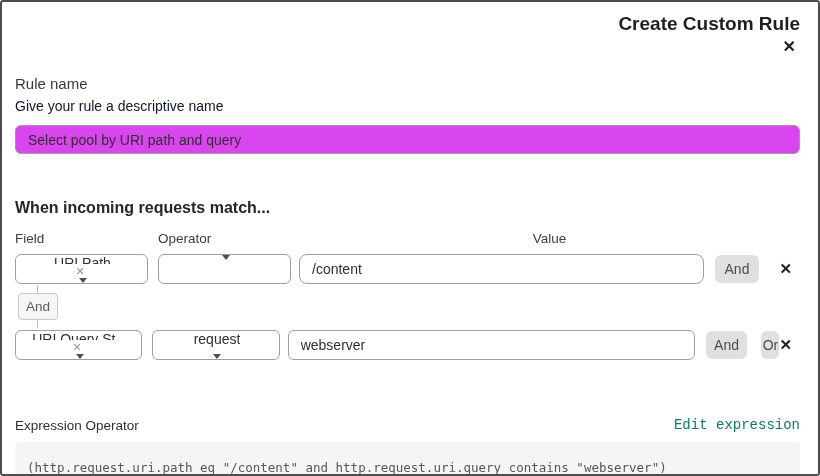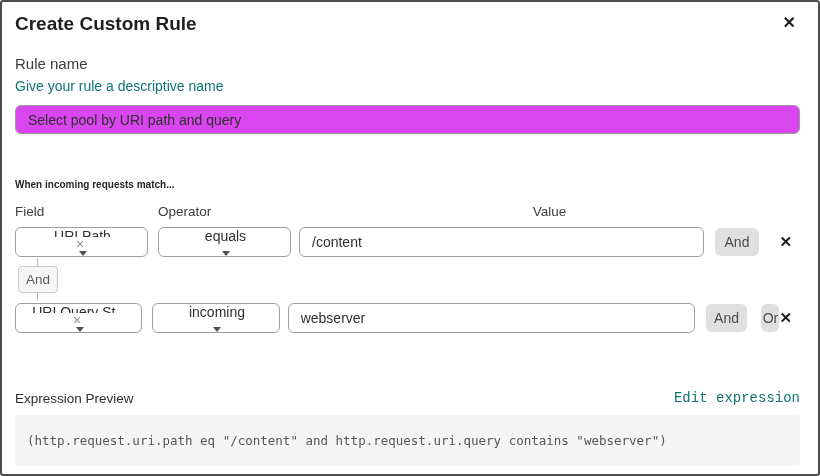--- a/index.html
+++ b/index.html
@@ -8,34 +8,34 @@
     font-family:"Liberation Sans", sans-serif;
     background:#ffffff;
     border:2px solid #4d4d4d;
     border-radius:3px;
     position:relative;
     color:#2f2f2f;
     overflow:hidden;
   }
   .content { padding:0 18px 0 13px; }
 
-  .title-row { display:flex; justify-content:space-between; align-items:flex-start; padding-top:10px; }
+  .title-row { display:flex; justify-content:space-between; align-items:flex-end; padding-top:10px;flex-direction:column; }
   .dialog-title { font-size:19px; font-weight:700; color:#1f1f1f; line-height:24px; }
   .close-btn { font-size:16px; font-weight:700; color:#1f1f1f; line-height:18px; cursor:pointer; margin-right:4px; margin-top:2px; }
 
   .rule-label { margin-top:19px; font-size:15px; color:#3a3a3a; }
-  .rule-hint  { margin-top:6px;  font-size:14px; color:#0f766e; }
+  .rule-hint  { margin-top:6px;  font-size:14px; color:#0f172a; }
   .text-input {
     display:block; width:100%; height:29px; margin-top:11px;
     border:1px solid #9c9c9c; border-radius:6px;
     padding:0 12px; font-size:14px; color:#2f2f2f;
     font-family:"Liberation Sans", sans-serif; background:#d946ef; outline:none;
   }
 
-  .section-heading { margin-top:45px; font-size:10px; font-weight:700; color:#262626; }
+  .section-heading { margin-top:45px; font-size:16px; font-weight:700; color:#262626; }
 
   .col-labels { display:flex; margin-top:14px; font-size:13.5px; color:#3d3d3d; }
   .col-field    { width:133px; margin-right:10px; }
   .col-operator { width:133px; margin-right:8px; }
   .col-value    { flex:1;text-align:center; }
 
   .cond-row { display:flex; align-items:center; height:30px; }
   .row-1 { margin-top:8px; }
 
   .select {
@@ -48,21 +48,21 @@
   .select-operator { width:133px; margin-right:8px; }
   .select-label { flex:1; white-space:nowrap; overflow:hidden; }
   .clear-x { color:#8f8f8f; font-size:14px; margin:0 9px 0 4px; line-height:1; }
   .caret { width:0; height:0; border-left:4.5px solid transparent; border-right:4.5px solid transparent; border-top:5.5px solid #4f4f4f; }
 
   .value-input {
     height:30px; border:1px solid #9f9f9f; border-radius:6px;
     padding:0 12px; font-size:14px; color:#2f2f2f;
     font-family:"Liberation Sans", sans-serif; outline:none; background:#fff;
   }
-  .value-1 { width:405px; }
+  .value-1 { width:405px;border-radius:8px; }
   .value-2 { width:428px; }
 
   .logic-btn {
     height:28px; border:none; border-radius:6px; background:#e0e0e0;
     font-size:14px; color:#4c4c4c; font-family:"Liberation Sans", sans-serif;
     cursor:pointer; display:flex; align-items:center; justify-content:center;
   }
   .btn-and { width:44px; margin-left:11px; }
   .btn-or  { width:19px; margin-left:14px; }
   .row-x { margin-left:auto; margin-right:8px; font-size:15px; font-weight:700; color:#1f1f1f; cursor:pointer; }
@@ -106,49 +106,48 @@
     <div class="col-value">Value</div>
   </div>
 
   <div class="cond-row row-1">
     <div class="select select-field">
       <span class="select-label">URI Path</span>
       <span class="clear-x">×</span>
       <span class="caret"></span>
     </div>
     <div class="select select-operator">
-      <span class="select-label">equals</span>
       <span class="caret"></span>
     </div>
     <input class="value-input value-1" type="text" value="/content" style="">
     <button class="logic-btn btn-and">And</button>
     <span class="row-x">✕</span>
   </div>
 
   <div class="connector">
     <div class="conn-line"></div>
     <div class="conn-chip">And</div>
     <div class="conn-line"></div>
   </div>
 
   <div class="cond-row">
     <div class="select select-field">
       <span class="select-label">URI Query St...</span>
       <span class="clear-x">×</span>
       <span class="caret"></span>
     </div>
     <div class="select select-operator">
-      <span class="select-label">incoming</span>
+      <span class="select-label">request</span>
       <span class="caret"></span>
     </div>
     <input class="value-input value-2" type="text" value="webserver" style="">
     <button class="logic-btn btn-and">And</button>
     <button class="logic-btn btn-or">Or</button>
     <span class="row-x">✕</span>
   </div>
 
   <div class="expr-header">
-    <div class="expr-label">Expression Preview</div>
+    <div class="expr-label">Expression Operator</div>
     <a class="expr-edit" style="color: #0f766e; font-family: Liberation Mono, monospace;">Edit expression</a>
   </div>
   <div class="expr-code">(http.request.uri.path eq "/content" and http.request.uri.query contains "webserver")</div>
 
 </div>
 
 </body></html>

